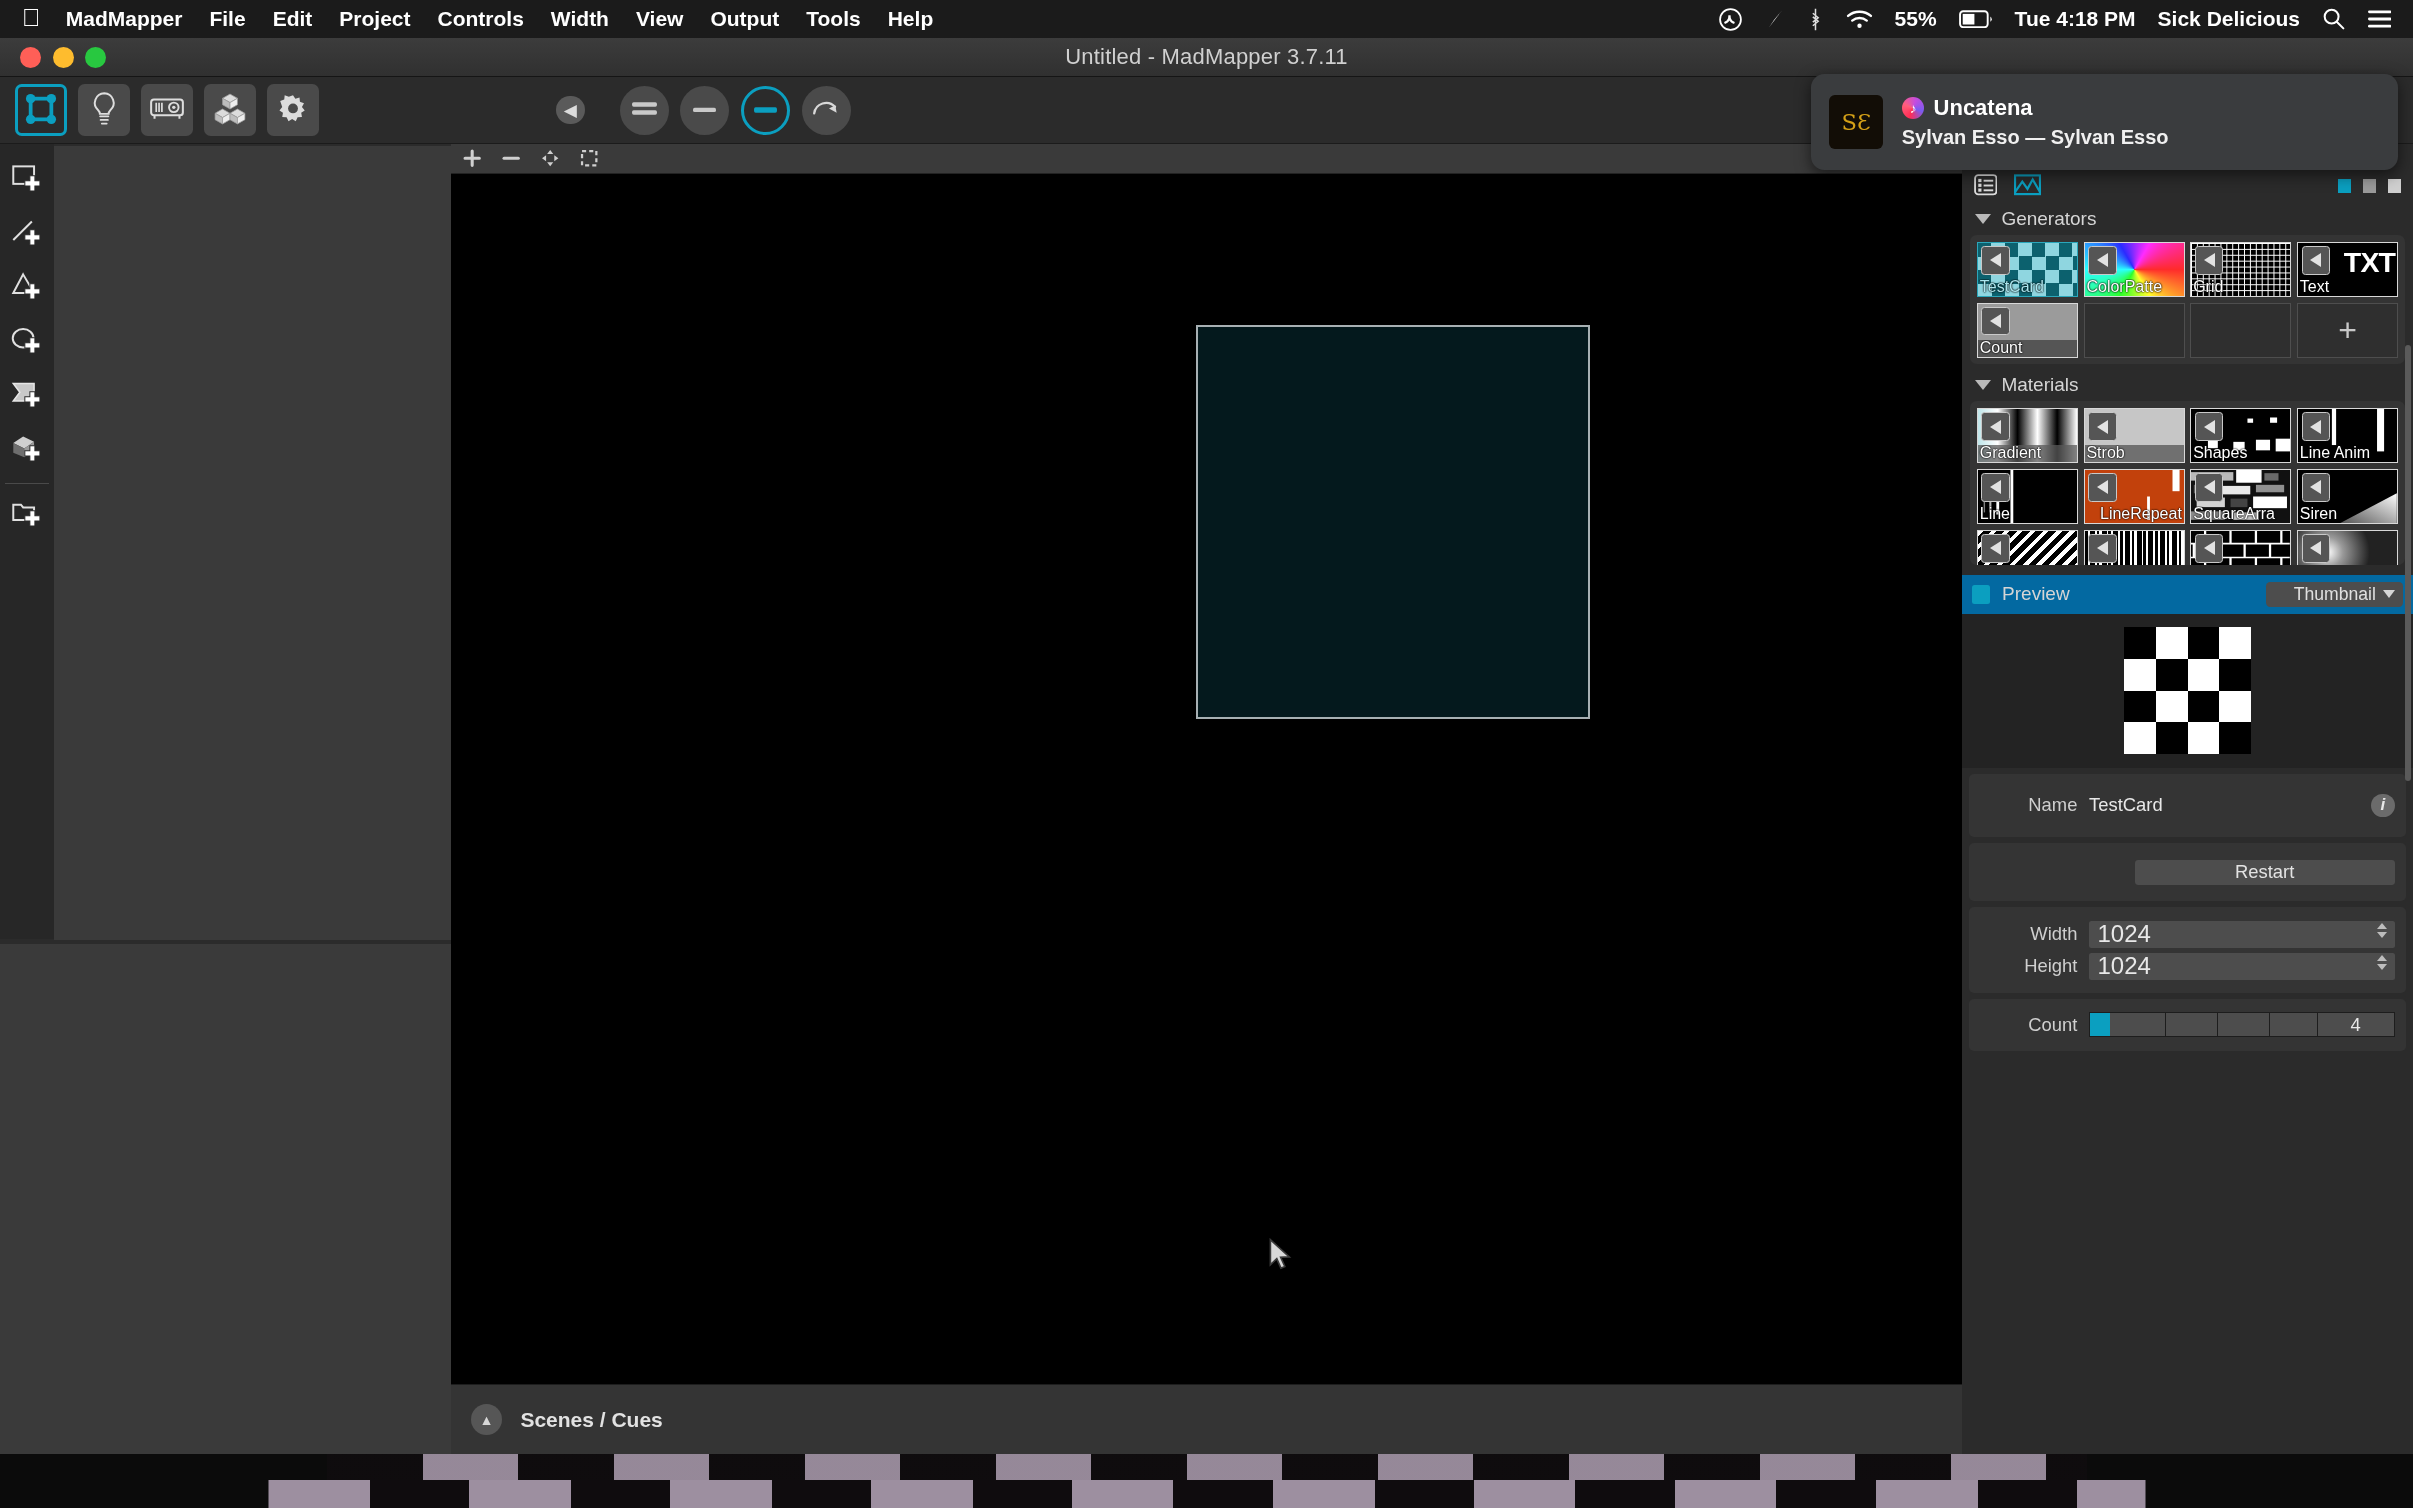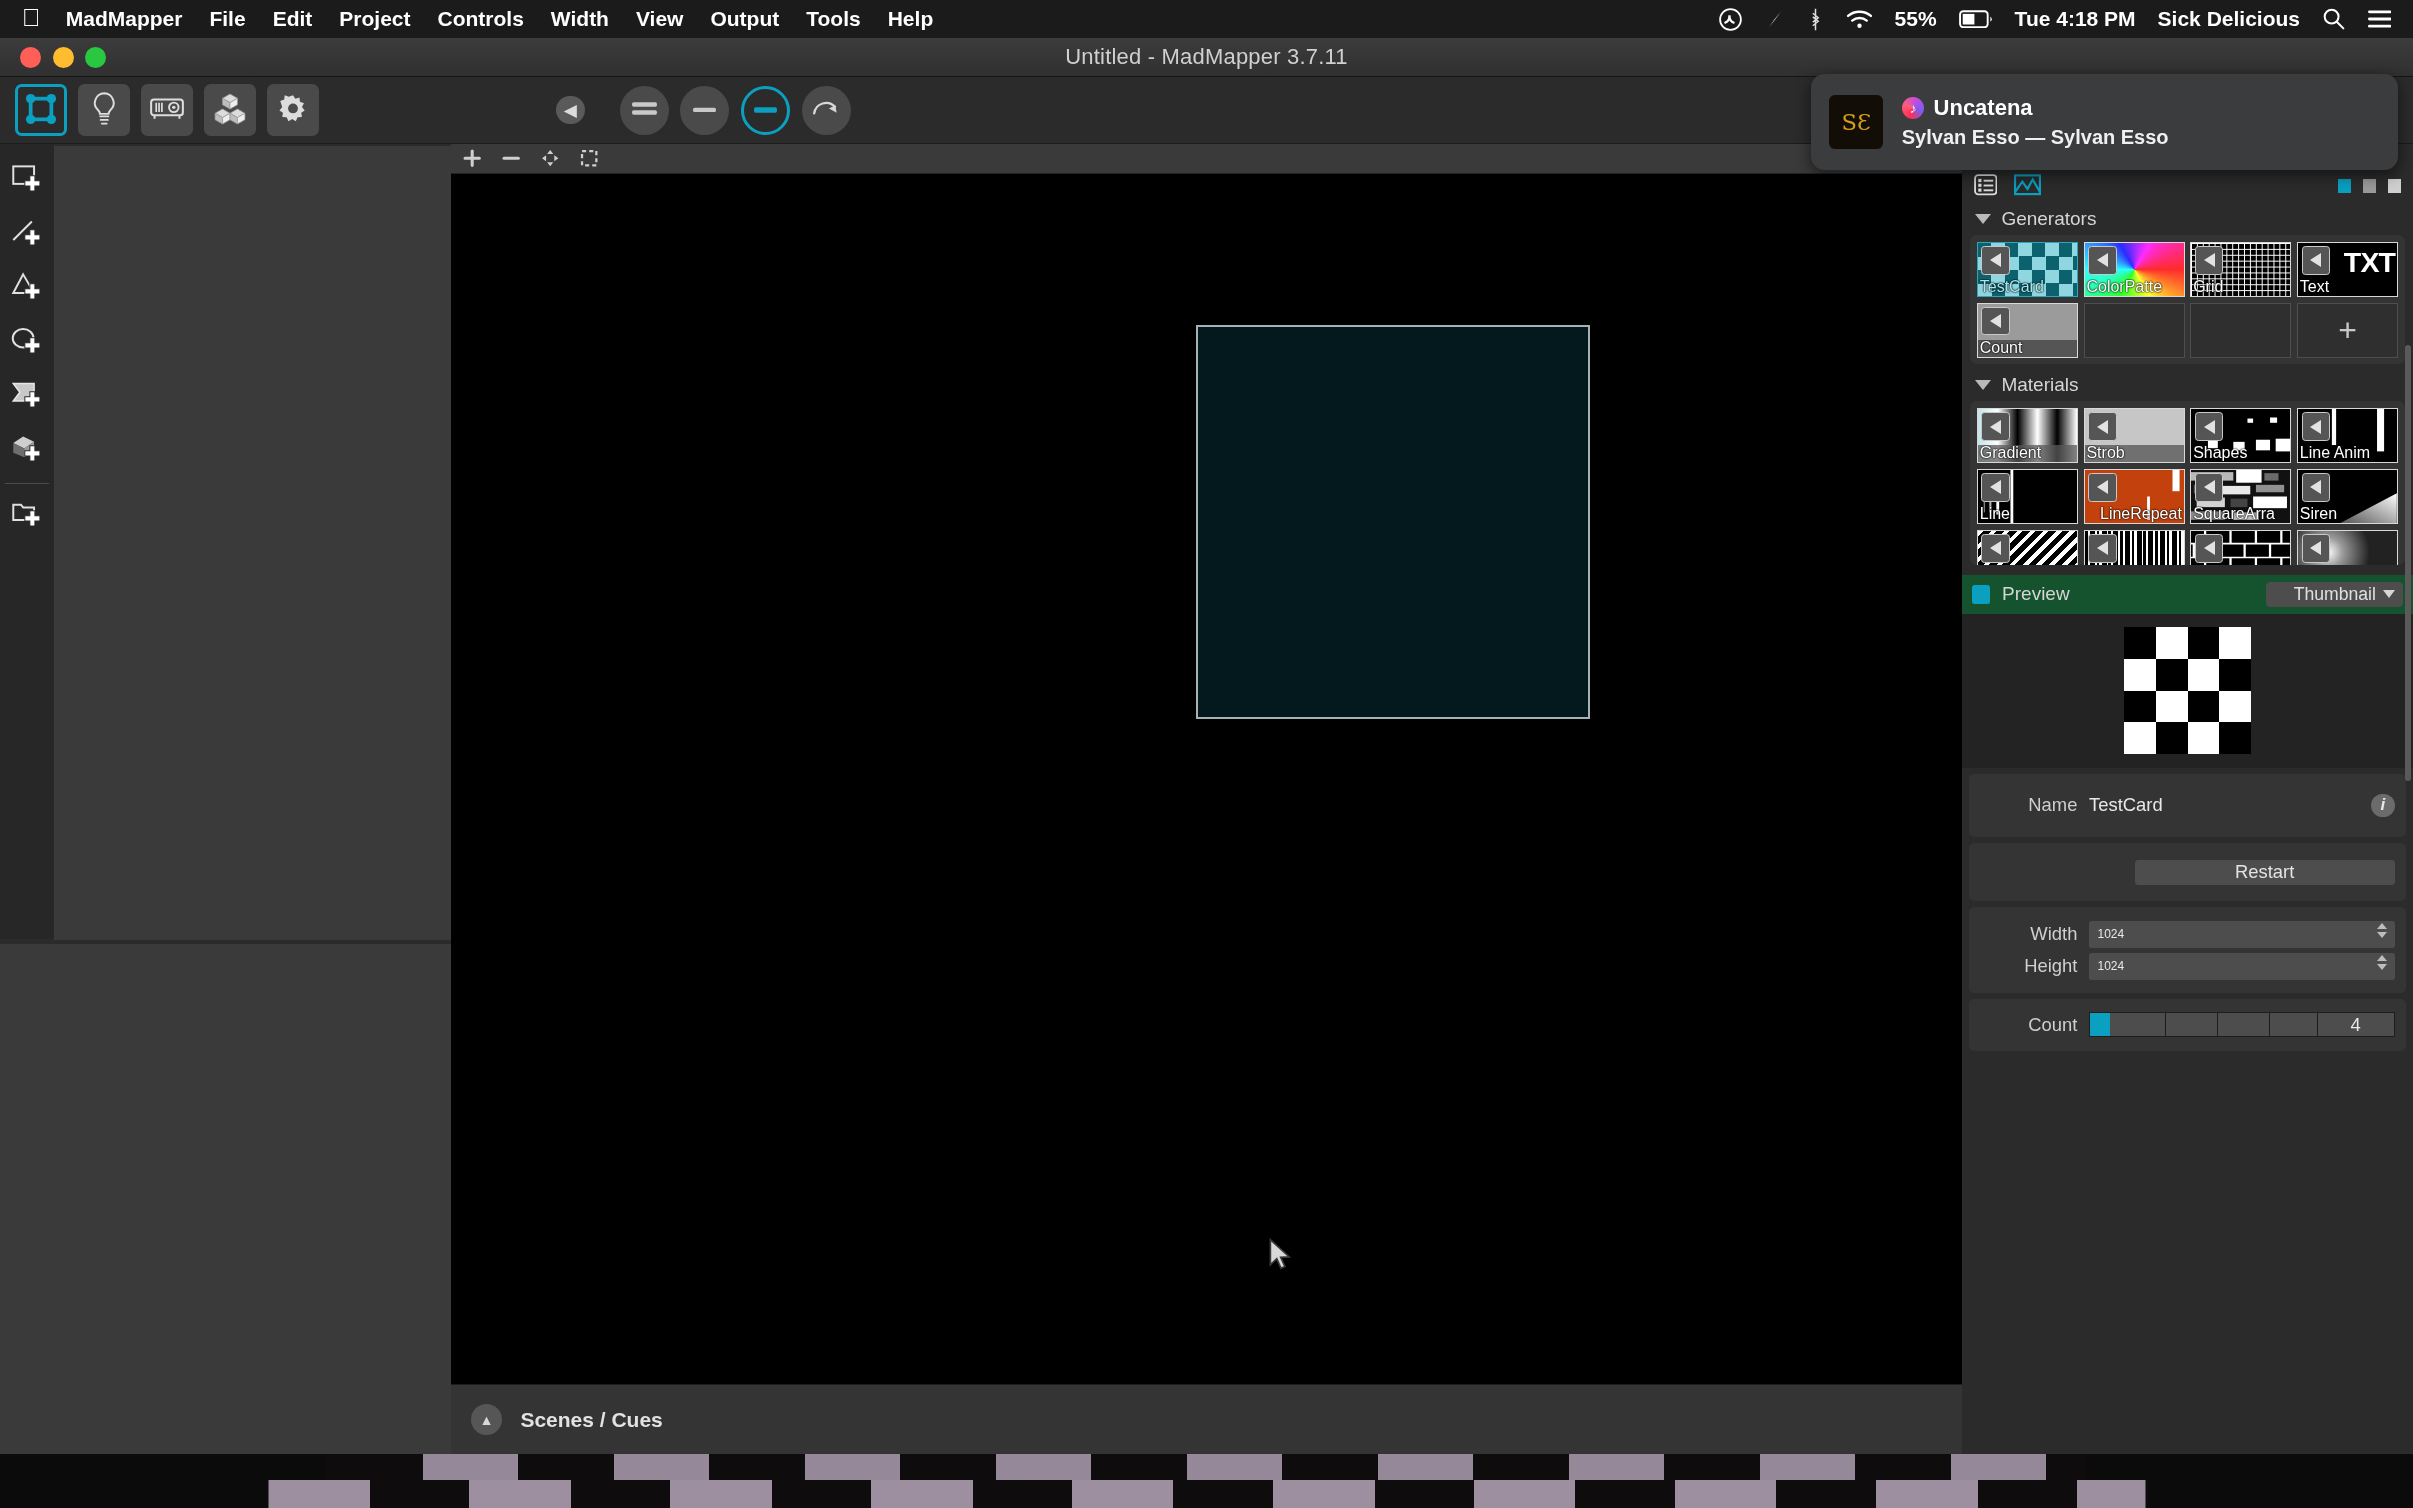--- a/index.html
+++ b/index.html
@@ -192,21 +192,21 @@
   .info-i {
     margin-left:auto; width:23.5px;height:23.5px;border-radius:50%;background:#6b6b6b;
     display:flex;align-items:center;justify-content:center;color:#e8e8e8;font-size:17px;font-style:italic;font-weight:700;
   }
   .btn-wide {
     margin-left:auto; width:260px;height:25px;background:#4d4d4d;border-radius:3.4px;
     display:flex;align-items:center;justify-content:center;color:#e3e3e3;font-size:18.4px;
   }
   .spinfield {
     flex:1; height:27px; background:#4d4d4d; border-radius:2.5px;
-    display:flex; align-items:center; padding:0 8.4px; color:#e8e8e8; font-size:12px;
+    display:flex; align-items:center; padding:0 8.4px; color:#e8e8e8; font-size:24px;
     position:relative;
   }
   .spin { position:absolute; right:7.5px; top:2.5px; display:flex; flex-direction:column; gap:2.5px; }
   .spin i { display:block; width:0;height:0;border-left:5.9px solid transparent;border-right:5.9px solid transparent; }
   .spin i.up { border-bottom:6.7px solid #bdbdbd; }
   .spin i.dn { border-top:6.7px solid #bdbdbd; }
   .slider { flex:1; height:25px; display:flex; }
   .slider .track { flex:1; background:#4d4d4d; border:0.8px solid #1d1d1d; display:flex; position:relative; }
   .slider .fill { background:#0b9fc0; }
   .slider .tick { position:absolute; top:0; bottom:0; width:0.8px; background:#1d1d1d; }
@@ -800,21 +800,21 @@
                   <span class="play">
                       <i class="tri-left"></i>
                     </span>
 
                 </div>
 
               </div>
             </div>
           </div>
 
-          <div style="margin-top:10px;background:#14532d;text-align:center;">
+          <div style="margin-top:10px;background:#0369a1;text-align:center;">
             <div class="preview-head">
               <span class="pv-sw"></span>
               <span class="pv-label">Preview</span>
               <span class="pv-combo">
                 <span>Thumbnail</span>
                 <span class="caret-sm"></span>
               </span>
             </div>
             <div class="pv-body">
               <div class="checker" id="checker">

